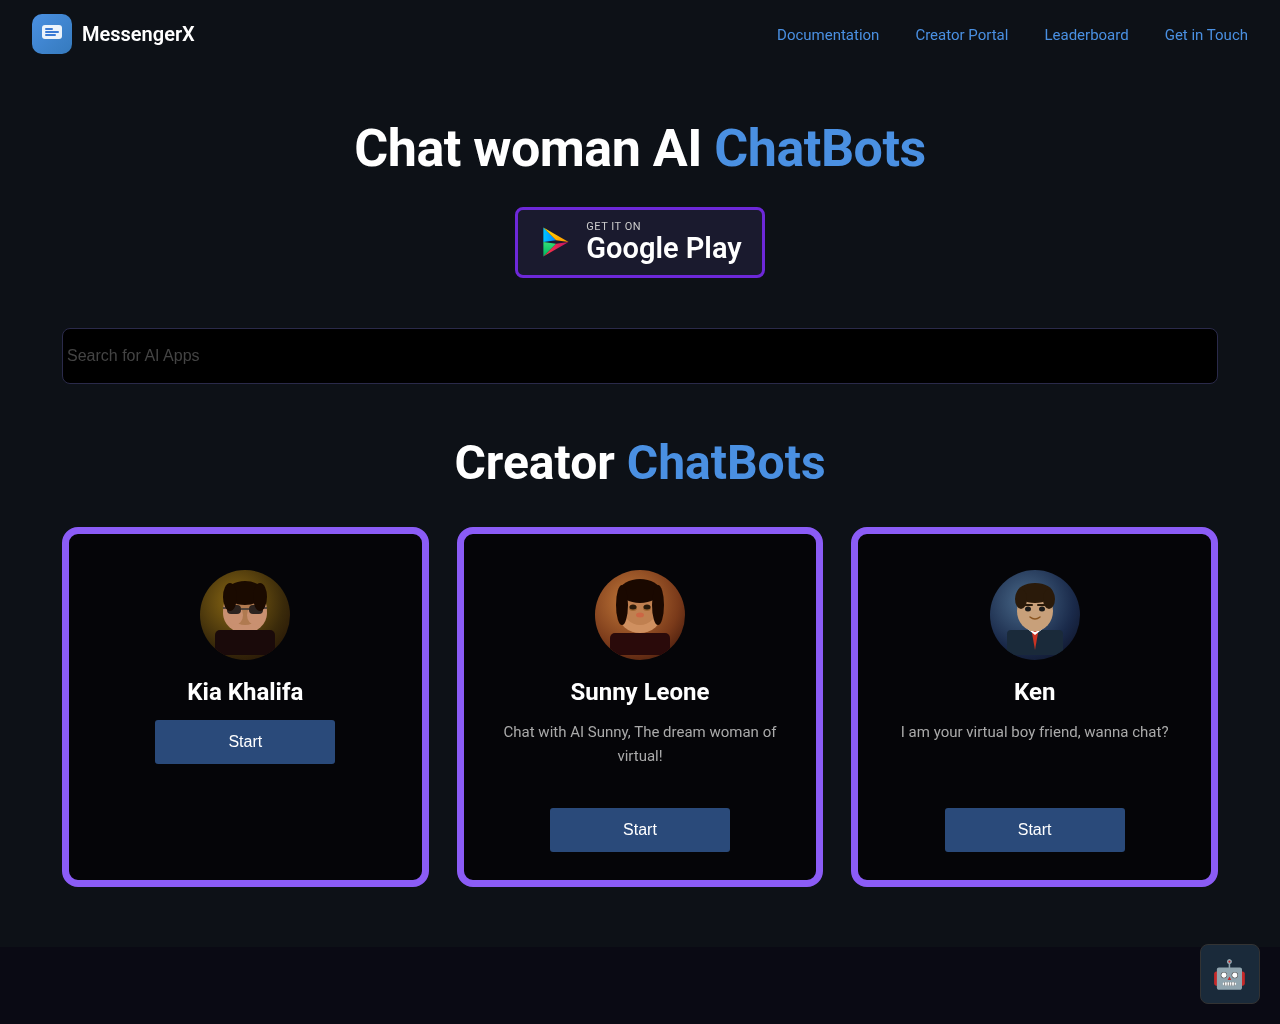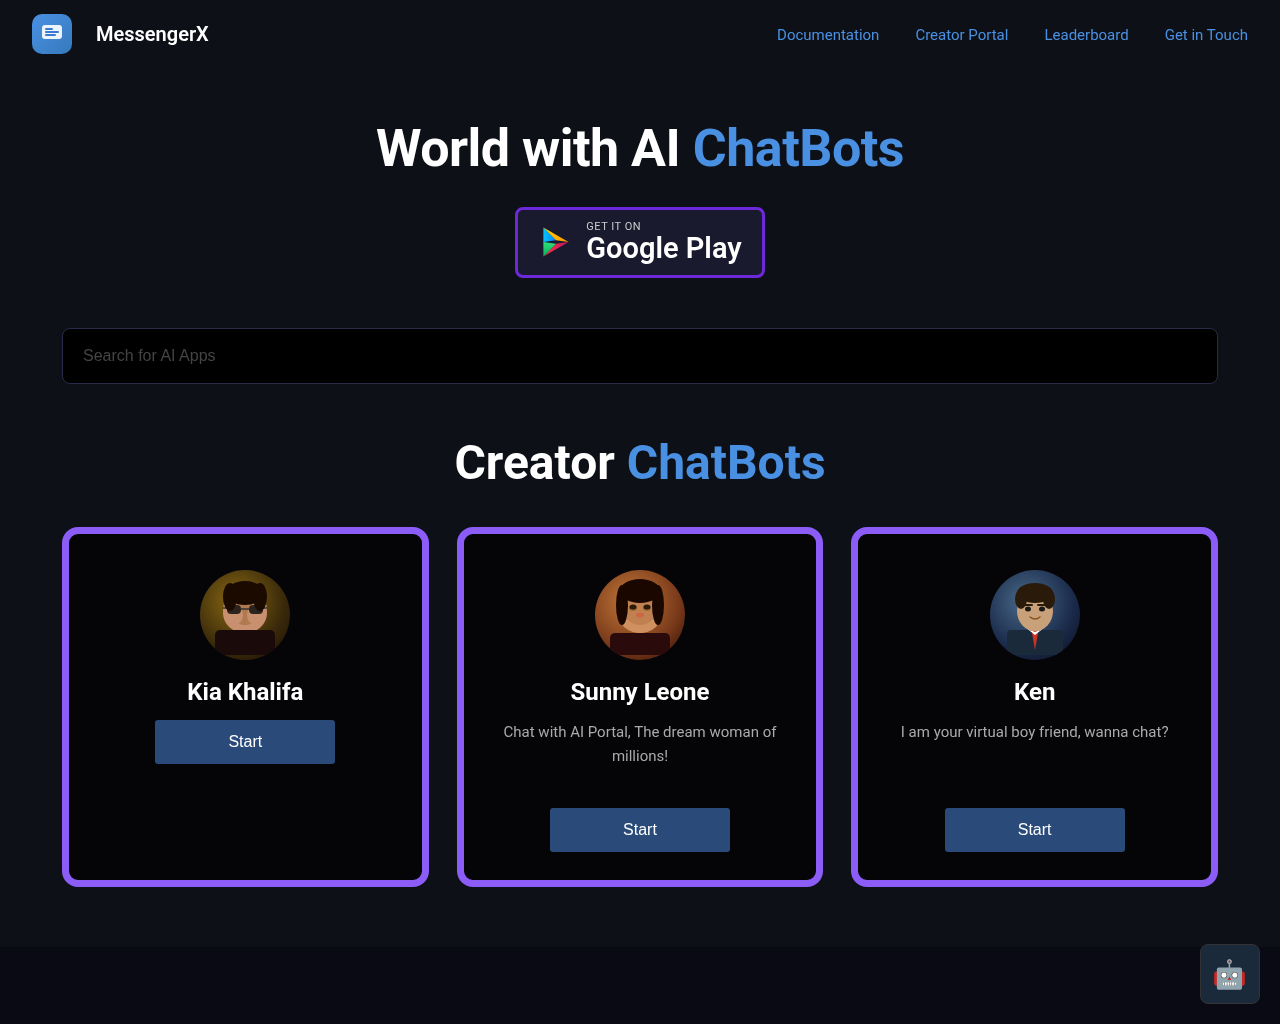--- a/index.html
+++ b/index.html
@@ -16,21 +16,21 @@
       display: flex;
       align-items: center;
       justify-content: space-between;
       padding: 14px 32px;
       background-color: #0d1117;
     }
 
     .navbar-brand {
       display: flex;
       align-items: center;
-      gap: 24px;
+      gap: 10px;
       text-decoration: none;
       color: #ffffff;
     }
 
     .navbar-logo-icon {
       width: 40px;
       height: 40px;
       background: linear-gradient(135deg, #4a90e2, #357abd);
       border-radius: 10px;
       display: flex;
@@ -122,21 +122,21 @@
       padding: 20px 32px;
       max-width: 1220px;
       margin: 0 auto;
     }
 
     .search-input {
       width: 100%;
       background-color: #000000;
       border: 1.5px solid #2a2a4a;
       border-radius: 8px;
-      padding: 18px 20px;
+      padding: 18px 4px;
       font-size: 16px;
       color: #555;
       outline: none;
     }
 
     .search-input::placeholder {
       color: #444;
     }
 
     
@@ -273,21 +273,21 @@
   <ul class="navbar-links">
     <li><a href="#">Documentation</a></li>
     <li><a href="#">Creator Portal</a></li>
     <li><a href="#">Leaderboard</a></li>
     <li><a href="#">Get in Touch</a></li>
   </ul>
 </nav>
 
 <section class="hero">
   <h1 class="hero-title">
-    <span>World with AI </span><span class="accent">ChatBots</span>
+    <span>Chat woman AI </span><span class="accent">ChatBots</span>
   </h1>
   <a class="google-play-btn" href="#">
     <div class="play-icon-wrap">
       <svg class="play-triangle" viewBox="0 0 40 40" xmlns="http://www.w3.org/2000/svg">
         <defs>
           <linearGradient id="gp1" x1="0%" y1="0%" x2="100%" y2="0%">
             <stop offset="0%" stop-color="#00c6ff"></stop>
             <stop offset="100%" stop-color="#0080ff"></stop>
           </linearGradient>
           <linearGradient id="gp2" x1="0%" y1="0%" x2="100%" y2="100%">
@@ -372,21 +372,21 @@
           <ellipse cx="33" cy="33" rx="4" ry="3" fill="#8a5520" opacity="0.6"></ellipse>
           <ellipse cx="47" cy="33" rx="4" ry="3" fill="#8a5520" opacity="0.6"></ellipse>
           <ellipse cx="40" cy="40" rx="4" ry="2.5" fill="#cc6644"></ellipse>
 
           <ellipse cx="33" cy="32" rx="3.5" ry="2.5" fill="#2a1a0a"></ellipse>
           <ellipse cx="47" cy="32" rx="3.5" ry="2.5" fill="#2a1a0a"></ellipse>
           <rect x="10" y="58" width="60" height="25" rx="5" fill="#2a0a0a"></rect>
         </svg>
       </div>
       <h3 class="chatbot-name">Sunny Leone</h3>
-      <p class="chatbot-desc">Chat with AI Portal, The dream woman of millions!</p>
+      <p class="chatbot-desc">Chat with AI Sunny, The dream woman of virtual!</p>
       <button class="start-btn">Start</button>
     </div>
 
     <div class="chatbot-card">
       <div class="chatbot-avatar avatar-ken">
         <svg width="80" height="80" viewBox="0 0 80 80">
 
           <rect x="12" y="55" width="56" height="28" rx="4" fill="#1a2a3a"></rect>
 
           <polygon points="40,52 37,58 40,75 43,58" fill="#cc3322"></polygon>

